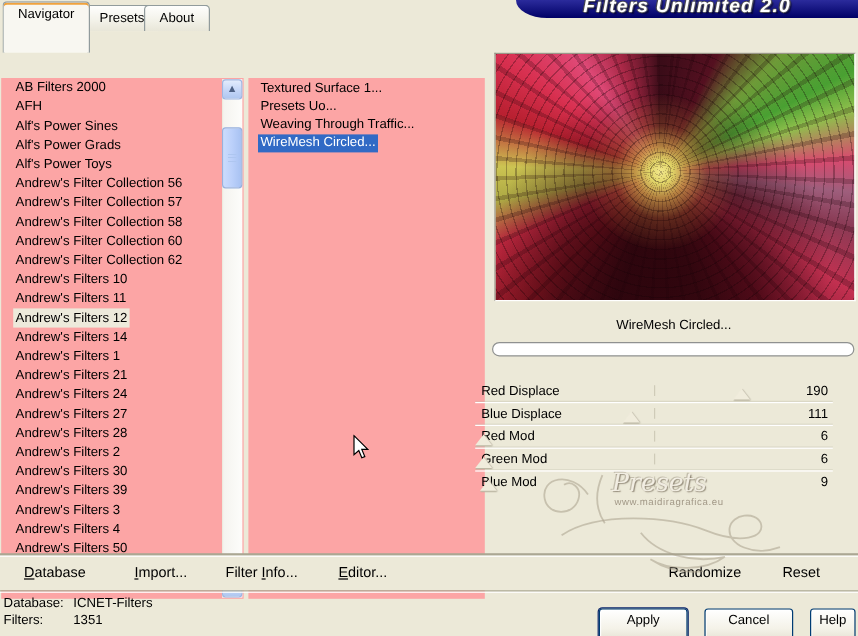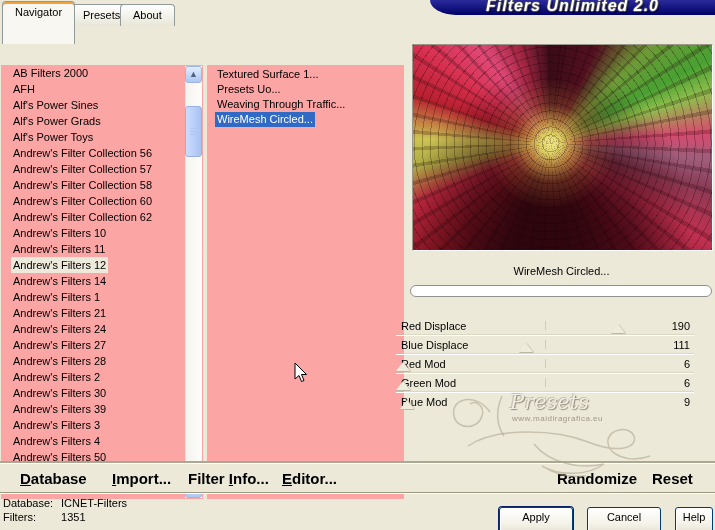--- a/index.html
+++ b/index.html
@@ -81,21 +81,21 @@
       filter:drop-shadow(0 1px 0 #BDB8A4) drop-shadow(1px 0 0 rgba(180,174,156,.6));}
   
   .watermark{position:absolute;left:438px;top:384px;width:250px;height:95px;pointer-events:none;z-index:5;}
   .wm-name{position:absolute;left:72px;top:6px;font-family:"DejaVu Serif","Liberation Serif",serif;
       font-style:italic;font-size:21px;color:rgba(244,240,230,.95);
       text-shadow:1px 1px 1px rgba(125,115,98,.8),-1px -1px 0 rgba(125,115,98,.35);}
   .wm-url{position:absolute;left:74px;top:30px;font-size:8px;color:rgba(148,138,120,.85);letter-spacing:.5px;}
   
   .cmdbar{position:absolute;left:0;top:463px;width:715px;height:28px;background:#ECE9D8;
       border-top:1px solid #FFF;box-shadow:0 -2px 0 #ABA793;}
-  .cmd{position:absolute;top:6px;font-weight:bold;font-size:15px;cursor:default;}
+  .cmd{position:absolute;top:6px;font-weight:normal;font-size:12px;cursor:default;}
   .groove{position:absolute;left:0;top:492px;width:715px;height:0;
       border-top:1px solid #9D9A84;border-bottom:1px solid #FFF;}
   
   .status-line{position:absolute;left:3px;white-space:nowrap;}
   .status-label{display:inline-block;width:55px;}
   
   .xpbtn{position:absolute;top:507px;height:31px;box-sizing:border-box;
       background:linear-gradient(#FFFFFF,#F4F2E8 55%,#E0DCCB);
       border:1px solid #003C74;border-radius:3px;text-align:center;line-height:19px;
       font-size:11px;box-shadow:inset 1px 1px 0 rgba(255,255,255,.9);}

